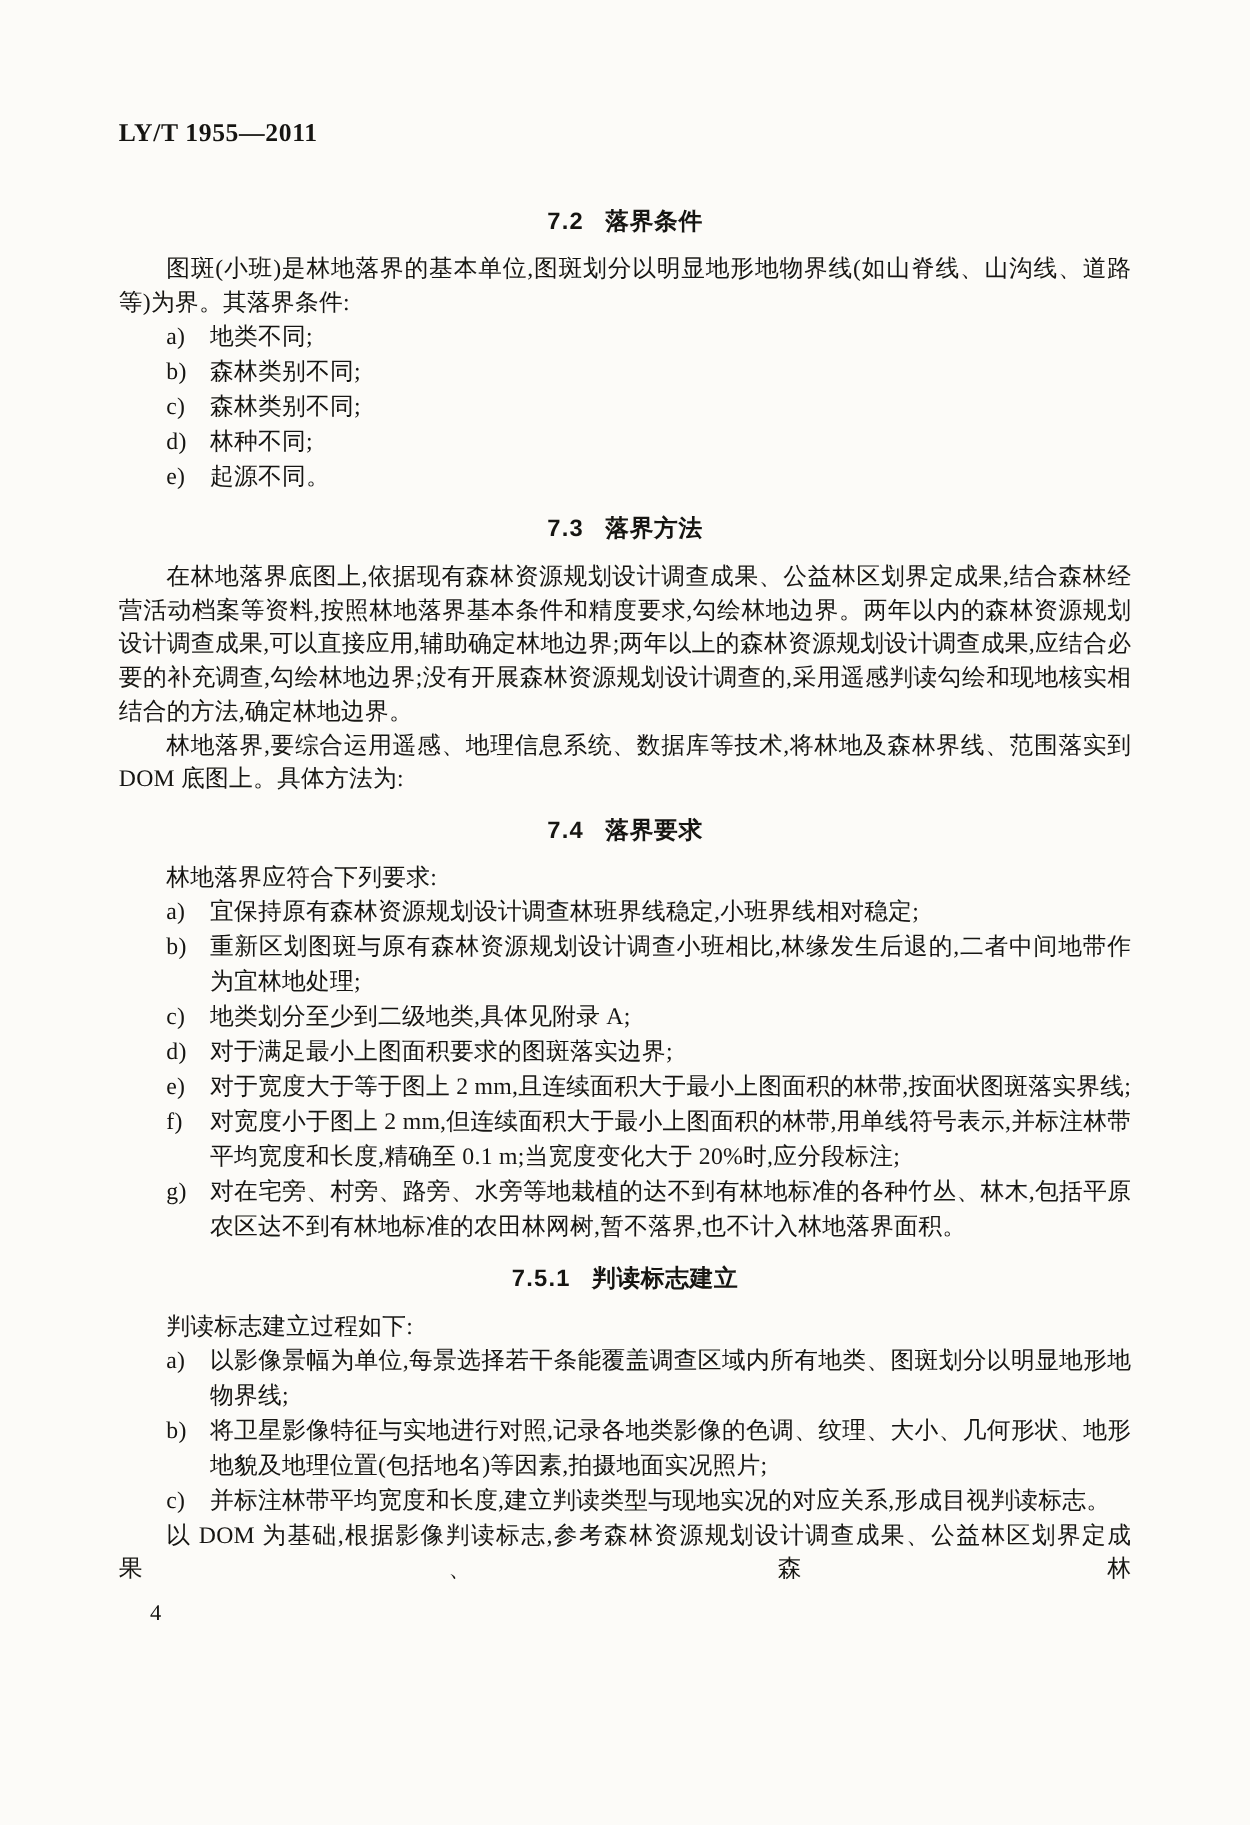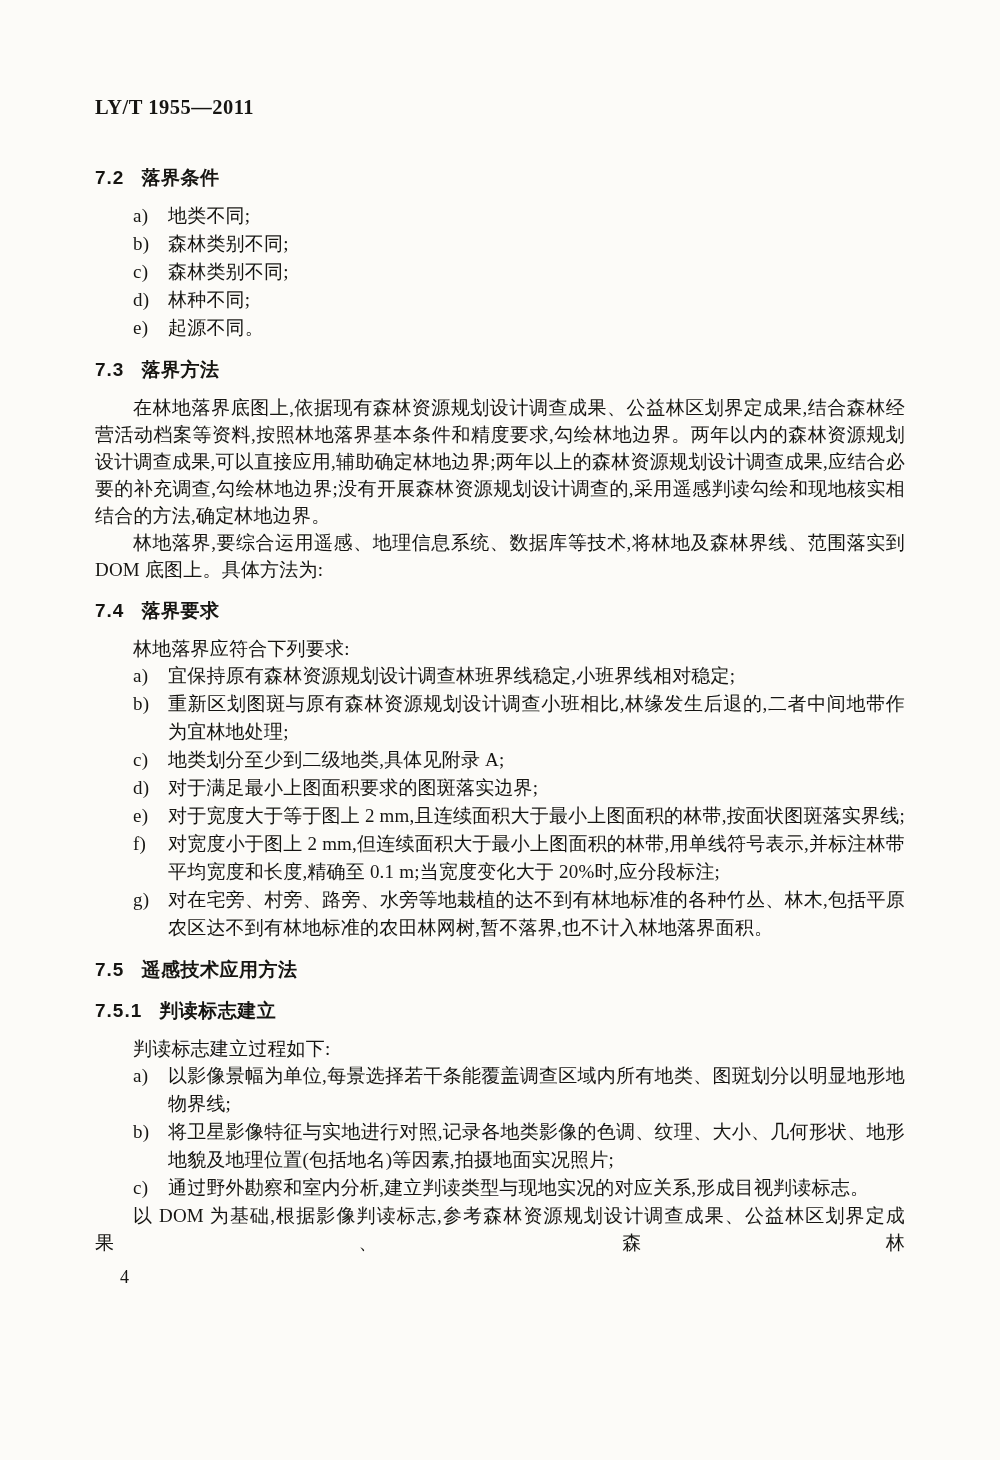--- a/index.html
+++ b/index.html
@@ -27,20 +27,21 @@
     line-height: 23px;
     letter-spacing: 0.5px;
   }
   .sec-heading {
     margin: 14px 0 11px 0;
     font-weight: bold;
     font-size: 19px;
     line-height: 27px;
     font-family: "Liberation Sans", "DejaVu Sans", sans-serif;
     letter-spacing: 0.5px;
+    text-align: center;
   }
   .sec-heading.first {
     margin-top: 45px;
   }
   .sec-heading .sec-num {
     display: inline-block;
     margin-right: 17px;
     letter-spacing: 1px;
   }
   .para {
@@ -80,20 +81,21 @@
 <body>
 
 <div class="page">
 
   <div class="running-header">LY/T 1955—2011</div>
 
   <section>
     <div class="sec-heading first">
       <span class="sec-num">7.2</span><span class="sec-title">落界条件</span>
     </div>
+    <p class="para">图斑(小班)是林地落界的基本单位,图斑划分以明显地形地物界线(如山脊线、山沟线、道路等)为界。其落界条件:</p>
     <div class="item-list">
       <div class="li">
         <span class="li-label">a)</span>
         <span class="li-text">地类不同;</span>
       </div>
       <div class="li">
         <span class="li-label">b)</span>
         <span class="li-text">森林类别不同;</span>
       </div>
       <div class="li">
@@ -149,43 +151,38 @@
         <span class="li-label">f)</span>
         <span class="li-text">对宽度小于图上 2 mm,但连续面积大于最小上图面积的林带,用单线符号表示,并标注林带平均宽度和长度,精确至 0.1 m;当宽度变化大于 20%时,应分段标注;</span>
       </div>
       <div class="li">
         <span class="li-label">g)</span>
         <span class="li-text">对在宅旁、村旁、路旁、水旁等地栽植的达不到有林地标准的各种竹丛、林木,包括平原农区达不到有林地标准的农田林网树,暂不落界,也不计入林地落界面积。</span>
       </div>
     </div>
   </section>
 
-  <section>
-    <div class="sec-heading">
-      <span class="sec-num">7.5</span><span class="sec-title">遥感技术应用方法</span>
-    </div>
-  </section>
 
   <section>
     <div class="sec-heading">
       <span class="sec-num">7.5.1</span><span class="sec-title">判读标志建立</span>
     </div>
     <p class="para">判读标志建立过程如下:</p>
     <div class="item-list">
       <div class="li">
         <span class="li-label">a)</span>
         <span class="li-text">以影像景幅为单位,每景选择若干条能覆盖调查区域内所有地类、图斑划分以明显地形地物界线;</span>
       </div>
       <div class="li">
         <span class="li-label">b)</span>
         <span class="li-text">将卫星影像特征与实地进行对照,记录各地类影像的色调、纹理、大小、几何形状、地形地貌及地理位置(包括地名)等因素,拍摄地面实况照片;</span>
       </div>
       <div class="li">
         <span class="li-label">c)</span>
-        <span class="li-text">通过野外勘察和室内分析,建立判读类型与现地实况的对应关系,形成目视判读标志。</span>
+        <span class="li-text">并标注林带平均宽度和长度,建立判读类型与现地实况的对应关系,形成目视判读标志。</span>
       </div>
     </div>
   </section>
 
   <section>
     <p class="para full-line">以 DOM 为基础,根据影像判读标志,参考森林资源规划设计调查成果、公益林区划界定成果、森林</p>
   </section>
 
   <div class="page-number">4</div>
 

